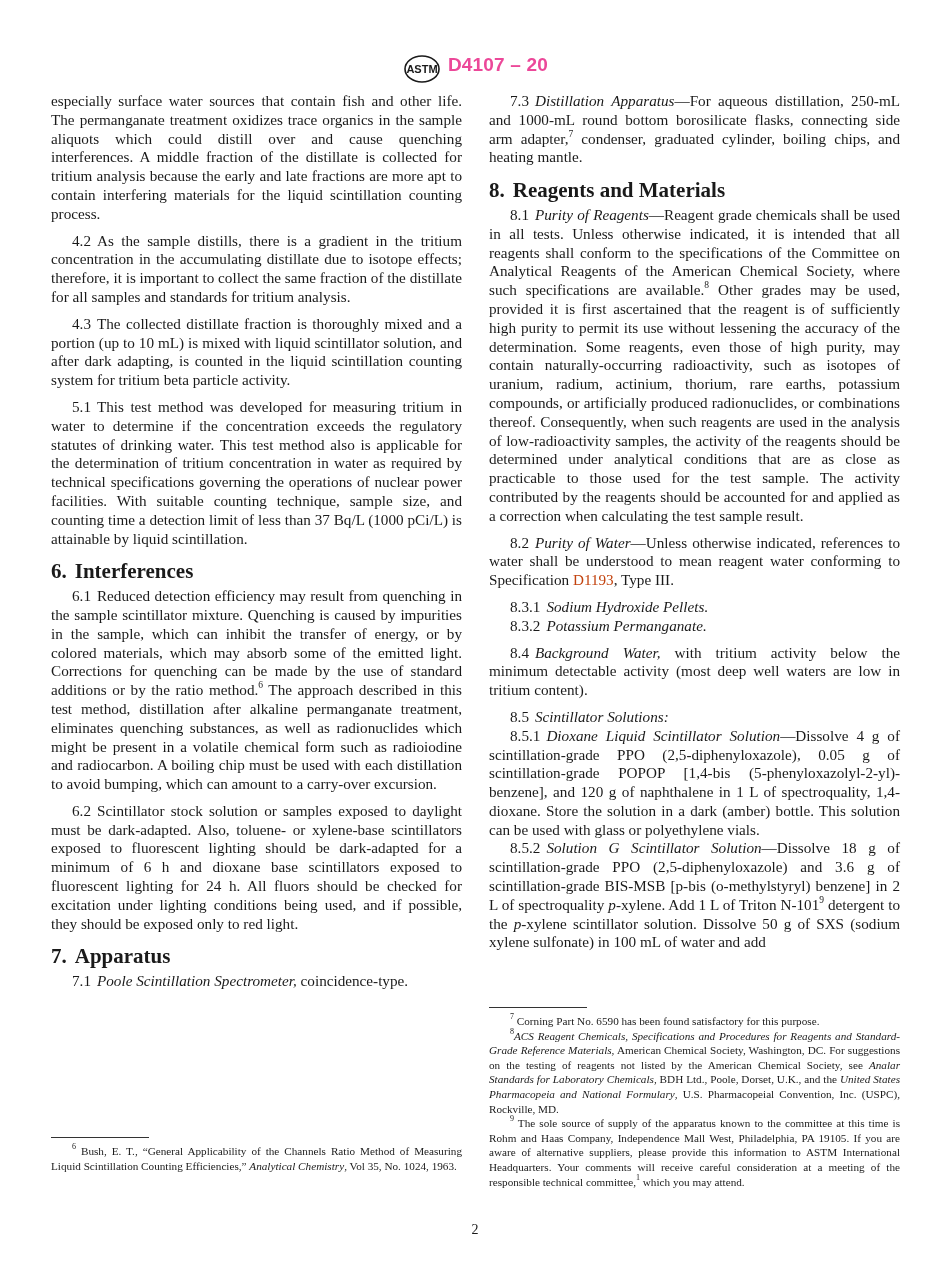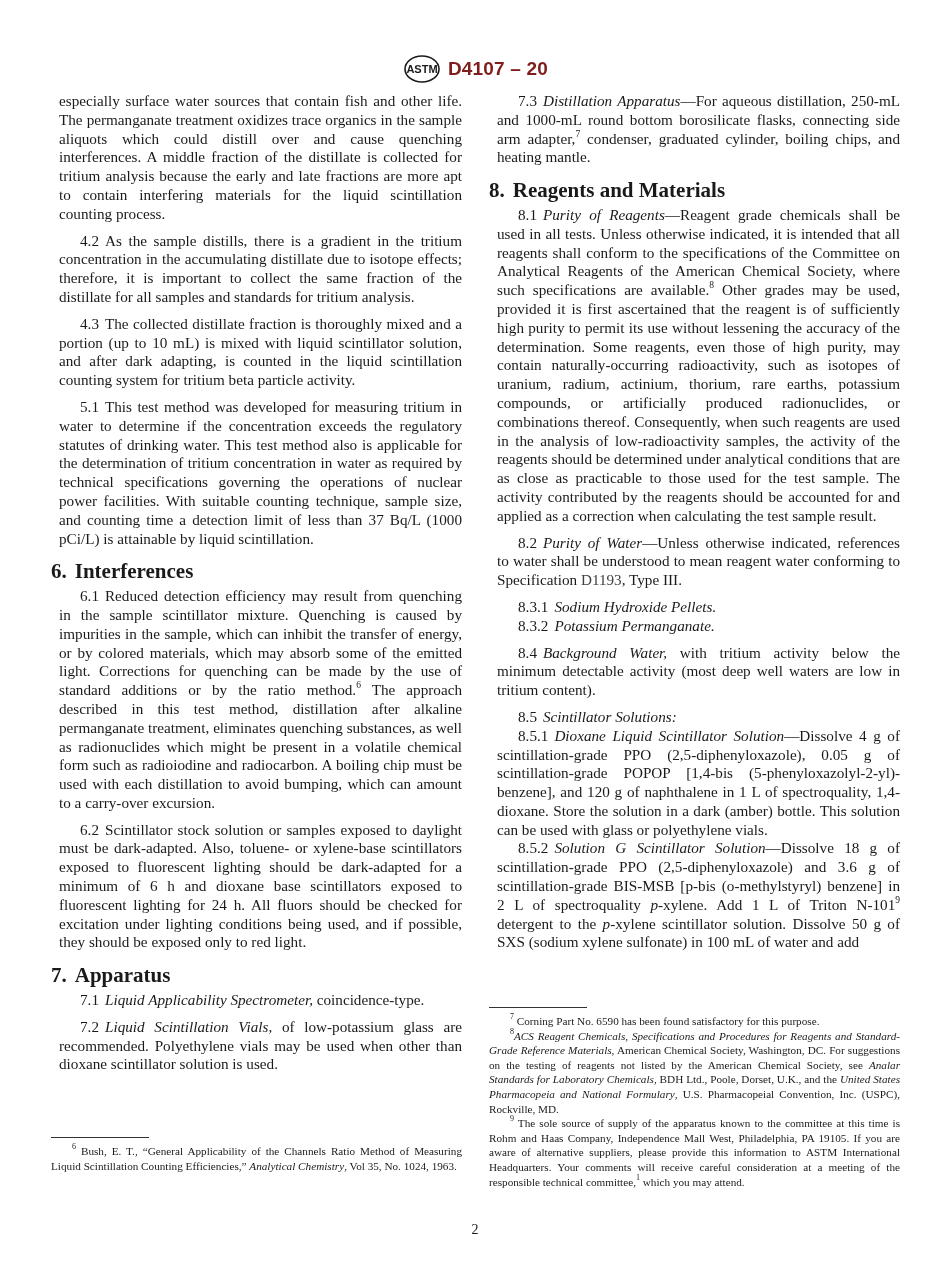--- a/index.html
+++ b/index.html
@@ -1,34 +1,34 @@
 <!DOCTYPE html>
 <html><head>
 <meta charset="utf-8">
 <style>
   html, body { margin: 0; padding: 0; background: #ffffff; }
   body { width: 950px; height: 1272px; position: relative; overflow: hidden;
          font-family: "Liberation Serif", "DejaVu Serif", serif; color: #1a1a1a; }
   .header { position: absolute; top: 54px; left: 0; width: 950px; height: 30px;
-            display: flex; justify-content: center; align-items: center; gap: 6px; }
+            display: flex; justify-content: center; gap: 6px; }
   .logo { width: 40px; height: 30px; }
   .doc-id { font-family: "Liberation Sans", "DejaVu Sans", sans-serif; font-weight: bold;
-            font-size: 19px; color: #7f1d1d; letter-spacing: 0.2px; }
+            font-size: 19px; color: #ec4899; letter-spacing: 0.2px; }
   .col { position: absolute; top: 92px; width: 411px; font-size: 15.2px; line-height: 18.8px; }
   .col-left { left: 51px; }
   .col-right { left: 489px; }
-  p { margin: 0 0 8px 8px; text-align: justify; }
+  p { margin: 0 0 8px 0; text-align: justify; }
   p.ind { text-indent: 21px; }
   p.tight { margin-bottom: 0; }
   h2 { font-size: 21px; font-weight: bold; margin: 14px 0 6px 0; line-height: 18.8px; }
   h2 .num { margin-right: 8px; }
   .num-sp { margin-right: 6px; }
   i { font-style: italic; font-family: Liberation Serif, serif; }
   sup { font-size: 9.5px; line-height: 0; position: relative; top: -1px; }
-  .link { color: #404040; }
+  .link { color: #c2410c; }
   .fn-rule { border-top: 1px solid #333; width: 98px; margin: 0 0 6px 0; }
   .fn { font-size: 11.2px; line-height: 14.6px; text-align: justify; margin: 0; }
   .fn.ind { text-indent: 21px; }
   .fn sup { font-size: 8px; }
   .fn-block-left { position: absolute; left: 51px; top: 1137px; width: 411px; }
   .fn-block-right { position: absolute; left: 489px; top: 1007px; width: 411px; }
   .page-num { position: absolute; top: 1222px; left: 0; width: 950px; text-align: center;
               font-size: 14px; }
 </style>
 </head>
@@ -64,24 +64,21 @@
     <span class="num-sp">6.1</span><span>Reduced detection efficiency may result from quenching in the sample scintillator mixture. Quenching is caused by impurities in the sample, which can inhibit the transfer of energy, or by colored materials, which may absorb some of the emitted light. Corrections for quenching can be made by the use of standard additions or by the ratio method.</span><sup>6</sup><span> The approach described in this test method, distillation after alkaline permanganate treatment, eliminates quenching substances, as well as radionuclides which might be present in a volatile chemical form such as radioiodine and radiocarbon. A boiling chip must be used with each distillation to avoid bumping, which can amount to a carry-over excursion.</span>
   </p>
   <p class="ind">
     <span class="num-sp">6.2</span><span>Scintillator stock solution or samples exposed to daylight must be dark-adapted. Also, toluene- or xylene-base scintillators exposed to fluorescent lighting should be dark-adapted for a minimum of 6 h and dioxane base scintillators exposed to fluorescent lighting for 24 h. All fluors should be checked for excitation under lighting conditions being used, and if possible, they should be exposed only to red light.</span>
   </p>
 
   <h2>
     <span class="num">7.</span><span>Apparatus</span>
   </h2>
   <p class="ind">
-    <span class="num-sp">7.1</span><i>Liquid Applicability Spectrometer,</i><span> coincidence-type.</span>
-  </p>
-  <p class="ind">
-    <span class="num-sp">7.2</span><i>Liquid Scintillation Vials,</i><span> of low-potassium glass are recommended. Polyethylene vials may be used when other than dioxane scintillator solution is used.</span>
+    <span class="num-sp">7.1</span><i>Poole Scintillation Spectrometer,</i><span> coincidence-type.</span>
   </p>
 </div>
 
 <div class="fn-block-left">
   <div class="fn-rule"></div>
   <p class="fn ind">
     <sup>6</sup><span> Bush, E. T., “General Applicability of the Channels Ratio Method of Measuring Liquid Scintillation Counting Efficiencies,” </span><i>Analytical Chemistry</i><span>, Vol 35, No. 1024, 1963.</span>
   </p>
 </div>
 

